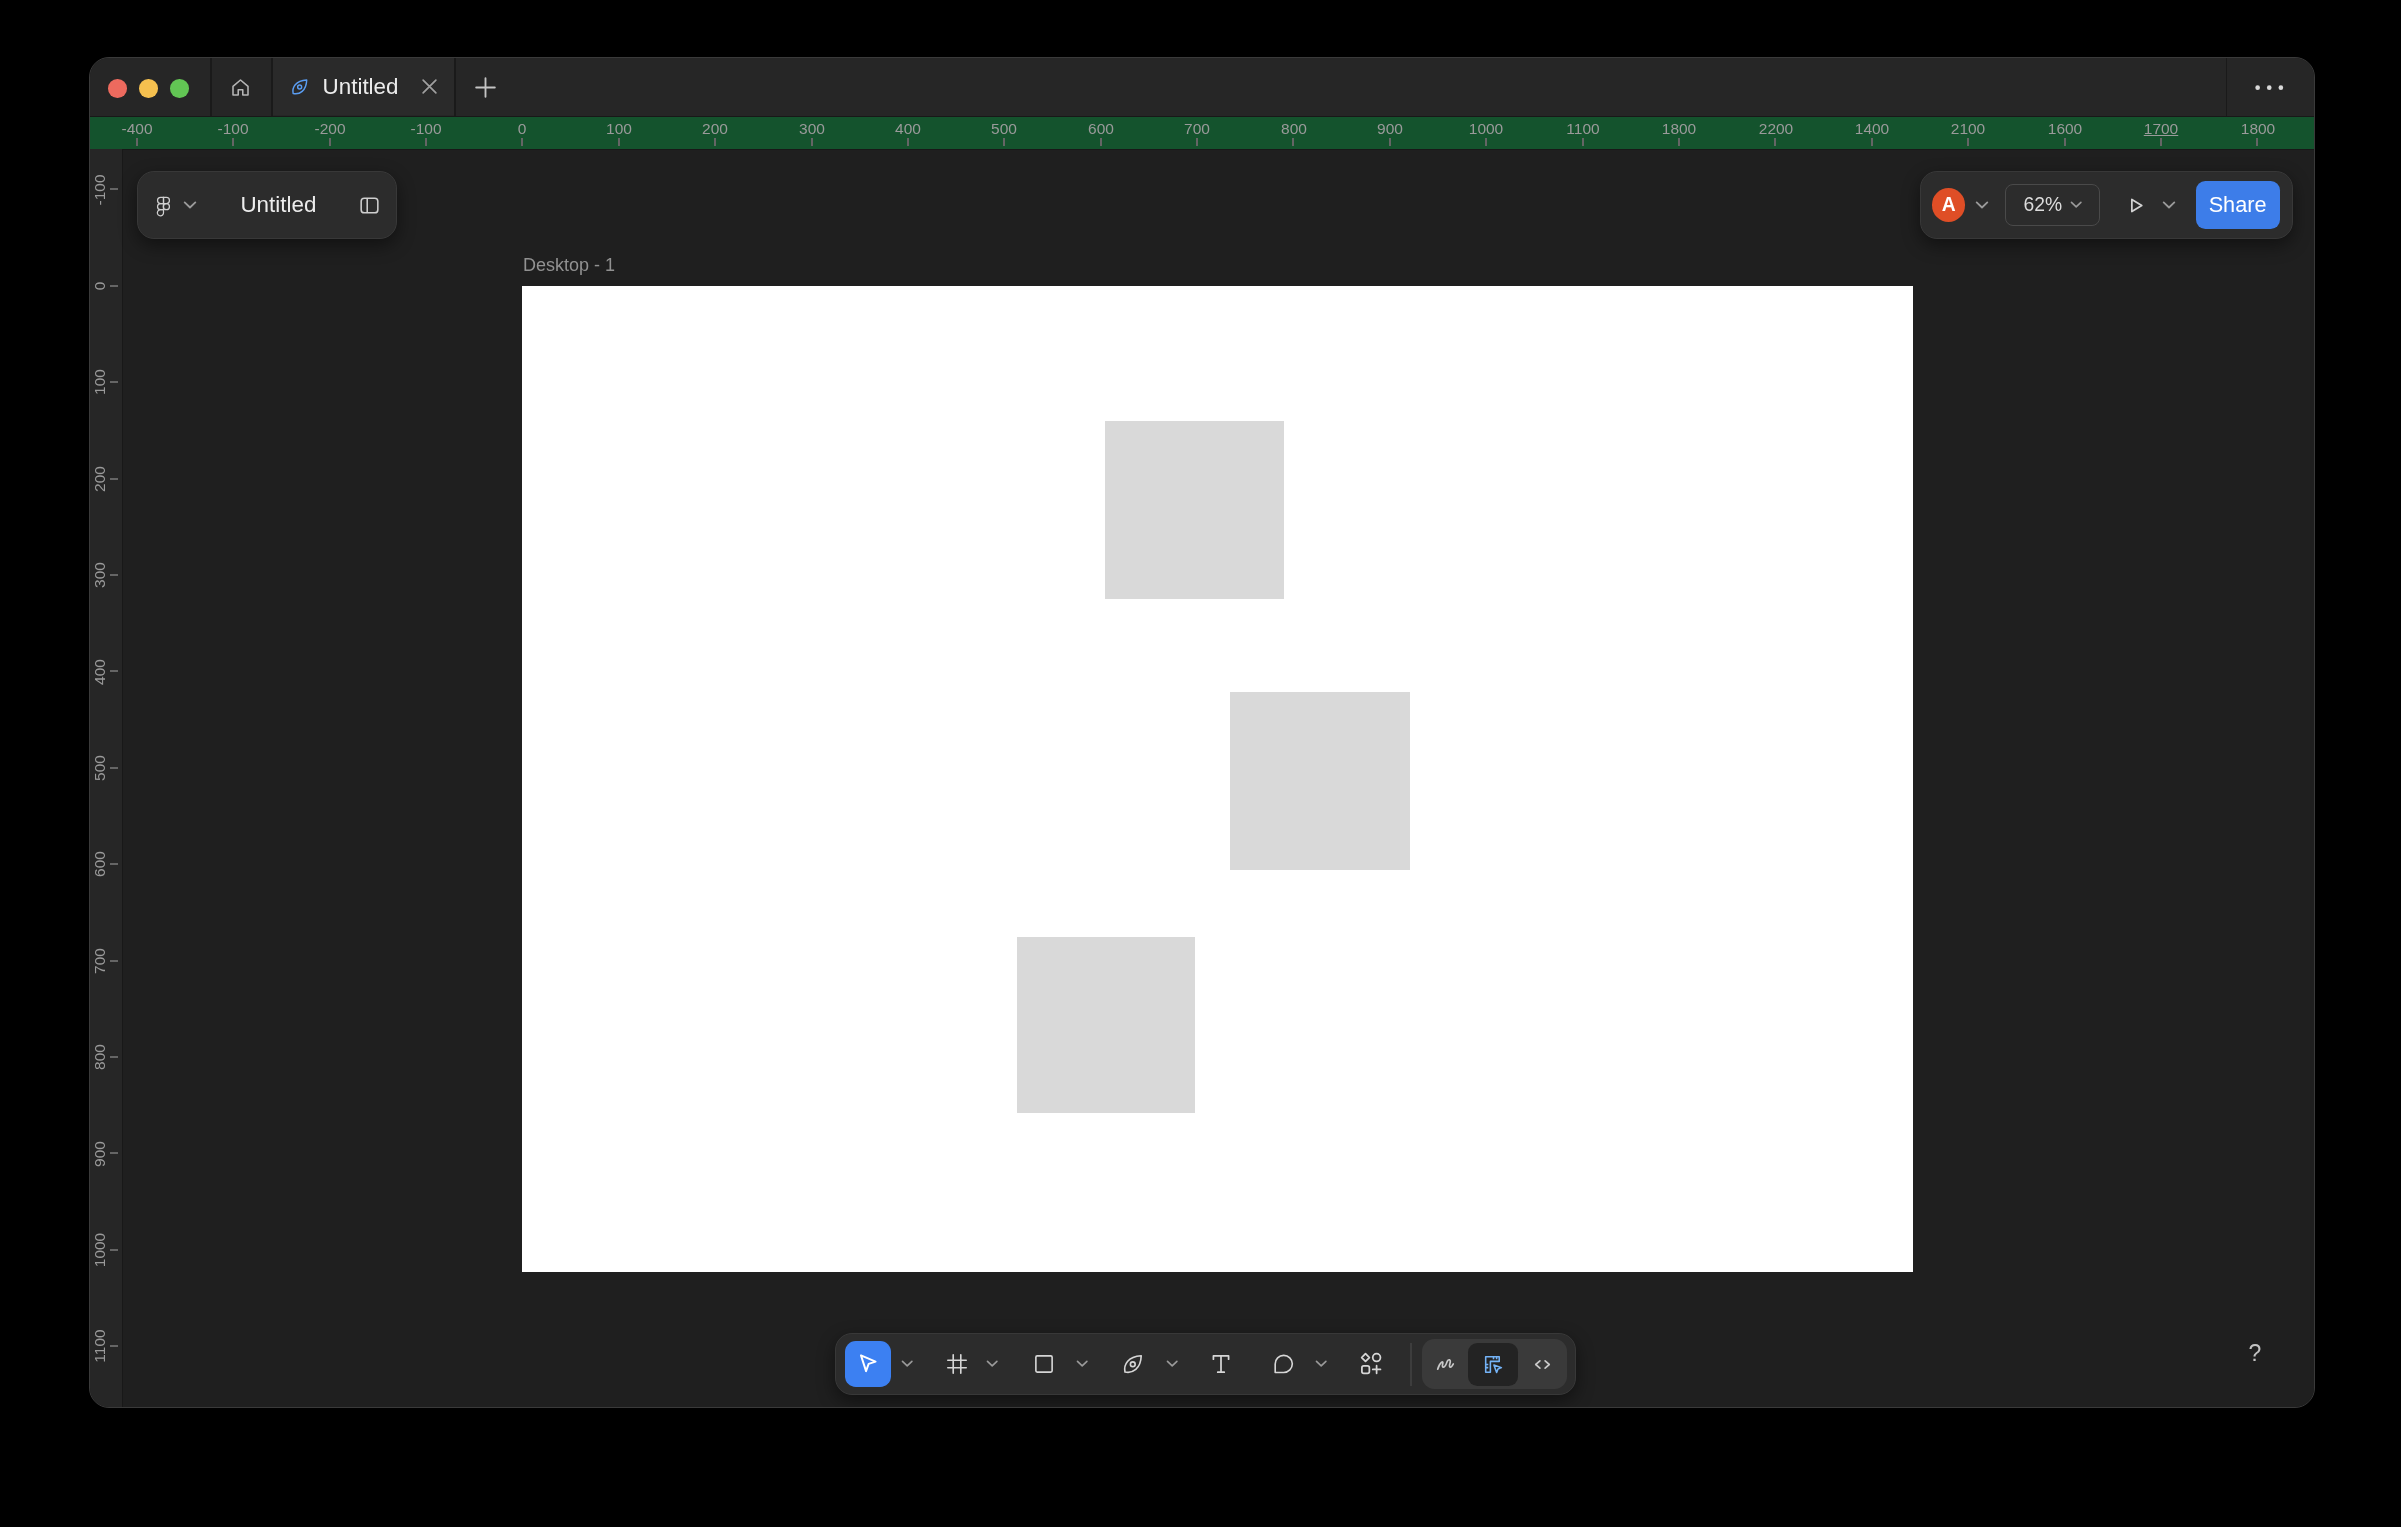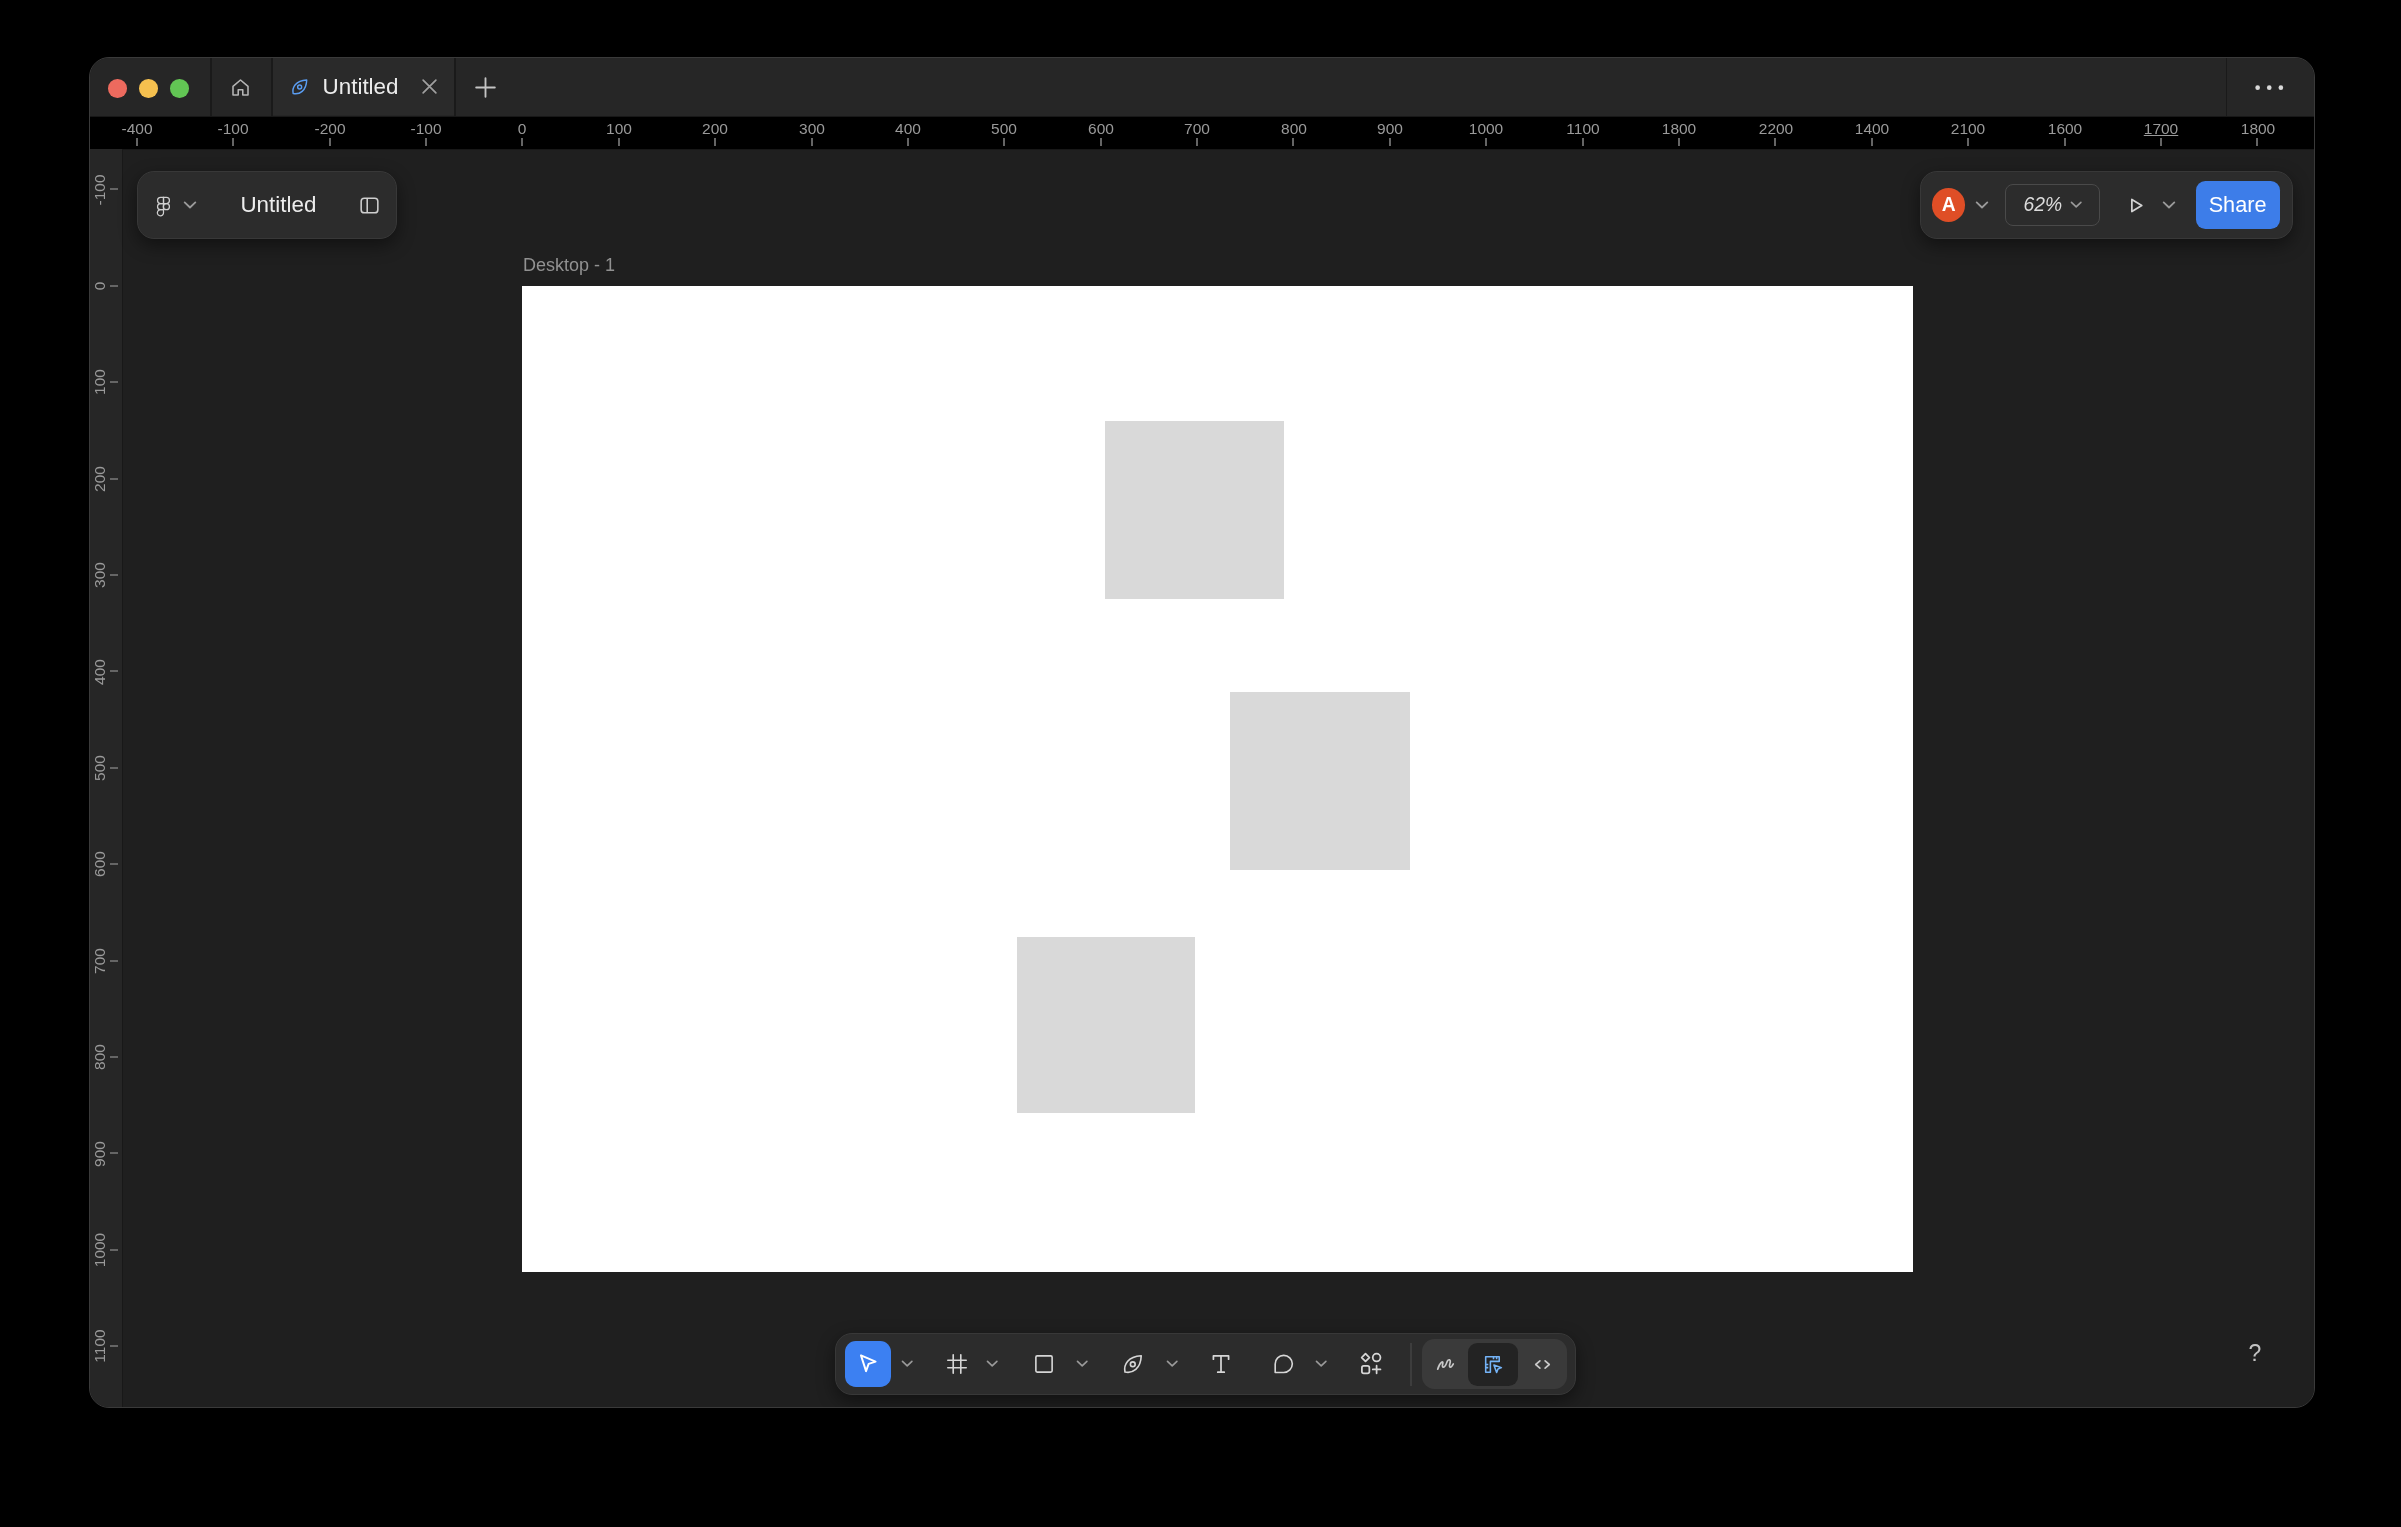--- a/index.html
+++ b/index.html
@@ -26,21 +26,21 @@
               background:#2a2a2a; display:flex; align-items:center; padding:0 15.5px; gap:12.4px; }
   .file-tab .tab-title { color:#ececec; font-size:22.4px; font-weight:500; flex:1;
                          white-space:nowrap; }
   .tab-close { width:20px; height:20px; display:flex; align-items:center; justify-content:center; }
   .newtab-btn { position:absolute; left:381px; top:15.5px; width:28px; height:28px;
                 display:flex; align-items:center; justify-content:center; }
   .overflow-btn { position:absolute; right:21.7px; top:18.6px; width:46px; height:21.7px;
                   display:flex; align-items:center; justify-content:center; }
 
   
-  .h-ruler { position:absolute; left:0; top:59px; right:0; height:32.5px; background:#000000;
+  .h-ruler { position:absolute; left:0; top:59px; right:0; height:32.5px; background:#14532d;
              border-bottom:1.5px solid #181818; overflow:hidden; }
   .v-ruler { position:absolute; left:0; top:91px; width:32.5px; bottom:0; background:#262626;
              border-right:1.5px solid #181818; overflow:hidden; }
   .h-ruler-label { position:absolute; top:3.1px; color:#9a9a9a; font-size:15.5px;
                    transform:translateX(-50%); white-space:nowrap; }
   .h-ruler-tick { position:absolute; bottom:2.3px; width:2.3px; height:8.5px; background:#656565; }
   .v-ruler-label { position:absolute; left:10px; color:#9a9a9a; font-size:15.5px;
                    transform:translate(-50%,-50%) rotate(-90deg); white-space:nowrap; }
   .v-ruler-tick { position:absolute; right:3.1px; width:8.5px; height:2.3px; background:#656565; }
 
@@ -55,21 +55,21 @@
            box-shadow:0 6.2px 18.6px rgba(0,0,0,.45); display:flex; align-items:center; }
   .file-panel { left:47px; top:113px; width:260px; height:68px; padding:0 14px 0 14px; gap:6.2px; }
   .file-panel .panel-title { color:#ececec; font-size:22.4px; font-weight:500; flex:1;
                              text-align:center; }
   .qa-panel { left:1830px; top:113px; width:373px; height:68px; padding:0 12.4px 0 10.8px; gap:7.7px; }
   .avatar { width:34px; height:34px; border-radius:50%; background:#df4e26; color:#fff;
             font-size:19.3px; font-weight:600; display:flex; align-items:center;
             justify-content:center; }
   .chev-btn { width:18.6px; height:31px; display:flex; align-items:center; justify-content:center; }
   .zoom-box { width:96px; height:42px; border:1.5px solid #4a4a4a; border-radius:8px;
-              display:flex; align-items:center; justify-content:center; gap:7.7px; margin-left:6.2px;font-style:italic; }
+              display:flex; align-items:center; justify-content:center; gap:7.7px; margin-left:6.2px; }
   .zoom-box .zoom-value { color:#dcdcdc; font-size:19.3px; }
   .present-btn { width:34px; height:34px; display:flex; align-items:center; justify-content:center;
                  margin-left:10.8px; }
   .share-btn { margin-left:9.3px; width:85px; height:48px; background:#3d7de9; border:none;
                border-radius:9.3px; color:#fff; font-size:21.7px; font-weight:500;
                display:flex; align-items:center; justify-content:center;
                font-family:inherit; }
 
   
   .toolbar { left:745px; top:1275px; width:741px; height:62px; padding:0; }

